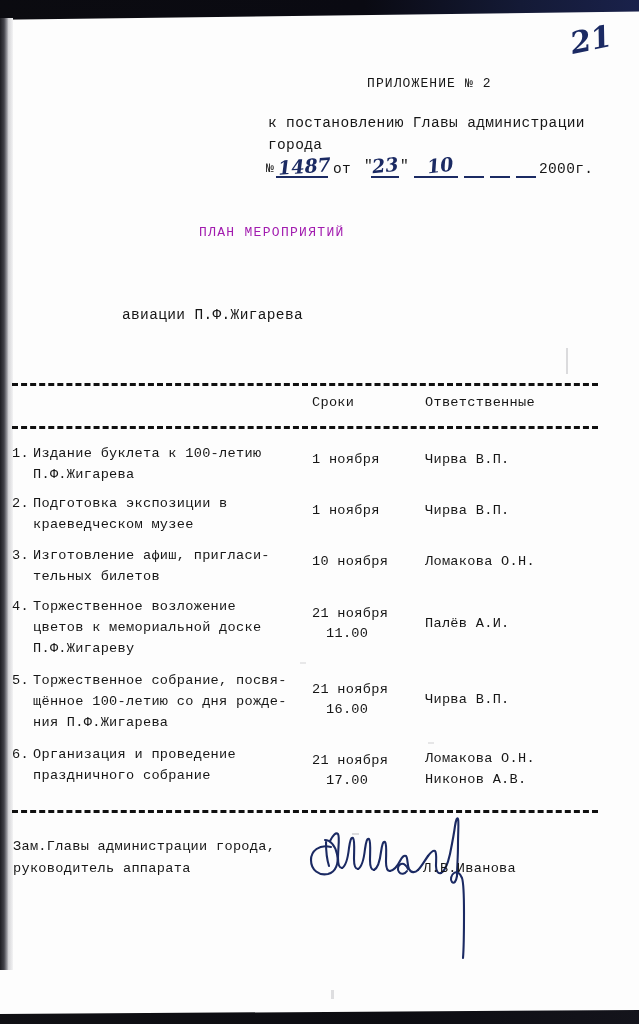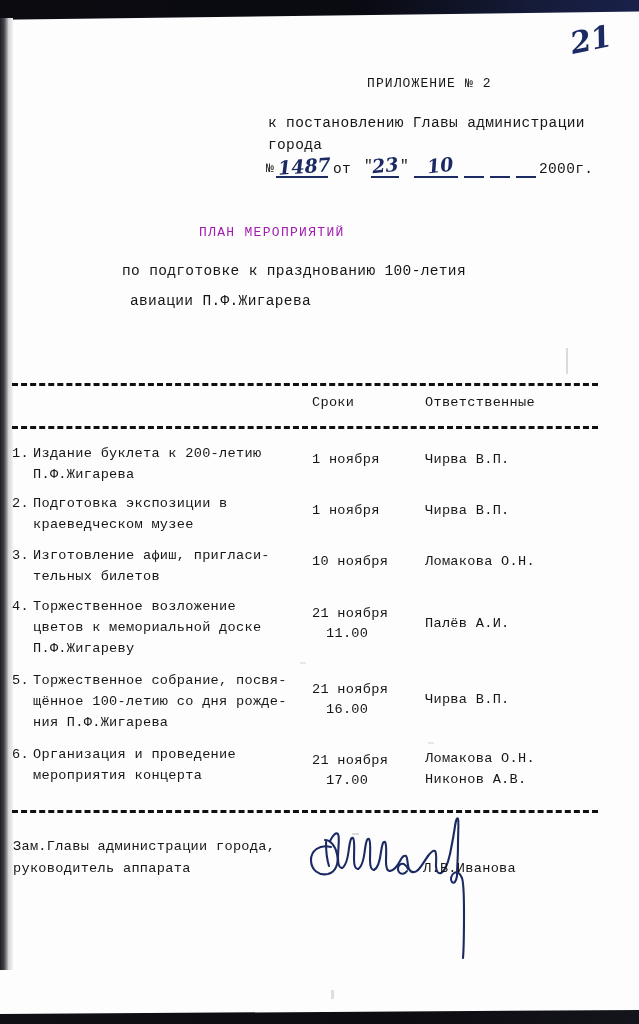--- a/index.html
+++ b/index.html
@@ -151,33 +151,32 @@
 
   <div class="underline-blank" style="left:409px;top:176px;width:0px;"></div>
   <div class="underline-blank" style="left:464px;top:176px;width:20px;"></div>
   <div class="underline-blank" style="left:490px;top:176px;width:20px;"></div>
   <div class="underline-blank" style="left:516px;top:176px;width:20px;"></div>
 
   <div class="txt t-body" style="left:539px;top:161px;">2000г.</div>
 
   <div class="txt t-title faded" style="left:199px;top:225px;">ПЛАН МЕРОПРИЯТИЙ</div>
 
-  <div class="txt t-body" style="left:122px;top:263px;">по подготовке к празднованию 100-летия</div>
-  <div class="txt t-body" style="left:122px;top:293px;margin-left:8px;">авиации П.Ф.Жигарева</div>
+  <div class="txt t-body" style="left:122px;top:307px;">авиации П.Ф.Жигарева</div>
 
   <div class="rule" style="left:12px;top:383px;width:586px;"></div>
 
   <div class="txt t-row" style="left:312px;top:392px;">Сроки</div>
   <div class="txt t-row" style="left:425px;top:392px;">Ответственные</div>
 
   <div class="rule" style="left:12px;top:426px;width:586px;"></div>
 
   <div>
     <div class="txt t-row col-num" style="top:443px;">1.</div>
-    <div class="txt t-row col-name" style="top:443px;">Издание буклета к 200-летию</div>
+    <div class="txt t-row col-name" style="top:443px;">Издание буклета к 100-летию</div>
     <div class="txt t-row col-name" style="top:464px;">П.Ф.Жигарева</div>
     <div class="txt t-row col-date" style="top:449px;">1 ноября</div>
     <div class="txt t-row col-resp" style="top:449px;">Чирва В.П.</div>
   </div>
 
   <div>
     <div class="txt t-row col-num" style="top:493px;">2.</div>
     <div class="txt t-row col-name" style="top:493px;">Подготовка экспозиции в</div>
     <div class="txt t-row col-name" style="top:514px;">краеведческом музее</div>
     <div class="txt t-row col-date" style="top:500px;">1 ноября</div>
@@ -208,21 +207,21 @@
     <div class="txt t-row col-name" style="top:691px;">щённое 100-летию со дня рожде-</div>
     <div class="txt t-row col-name" style="top:712px;">ния П.Ф.Жигарева</div>
     <div class="txt t-row col-date" style="top:679px;">21 ноября</div>
     <div class="txt t-row" style="left:326px;top:699px;text-align:center;">16.00</div>
     <div class="txt t-row col-resp" style="top:689px;">Чирва В.П.</div>
   </div>
 
   <div>
     <div class="txt t-row col-num" style="top:744px;">6.</div>
     <div class="txt t-row col-name" style="top:744px;">Организация и проведение</div>
-    <div class="txt t-row col-name" style="top:765px;">мероприятия концерта</div>
+    <div class="txt t-row col-name" style="top:765px;">праздничного собрание</div>
     <div class="txt t-row col-date" style="top:750px;">21 ноября</div>
     <div class="txt t-row" style="left:326px;top:770px;">17.00</div>
     <div class="txt t-row col-resp" style="top:748px;">Ломакова О.Н.</div>
     <div class="txt t-row col-resp" style="top:769px;">Никонов А.В.</div>
   </div>
 
   <div class="rule" style="left:12px;top:810px;width:586px;"></div>
 
   <div class="txt t-row" style="left:13px;top:858px;">руководитель аппарата</div>
   <div class="txt t-row" style="left:13px;top:836px;">Зам.Главы администрации города,</div>

